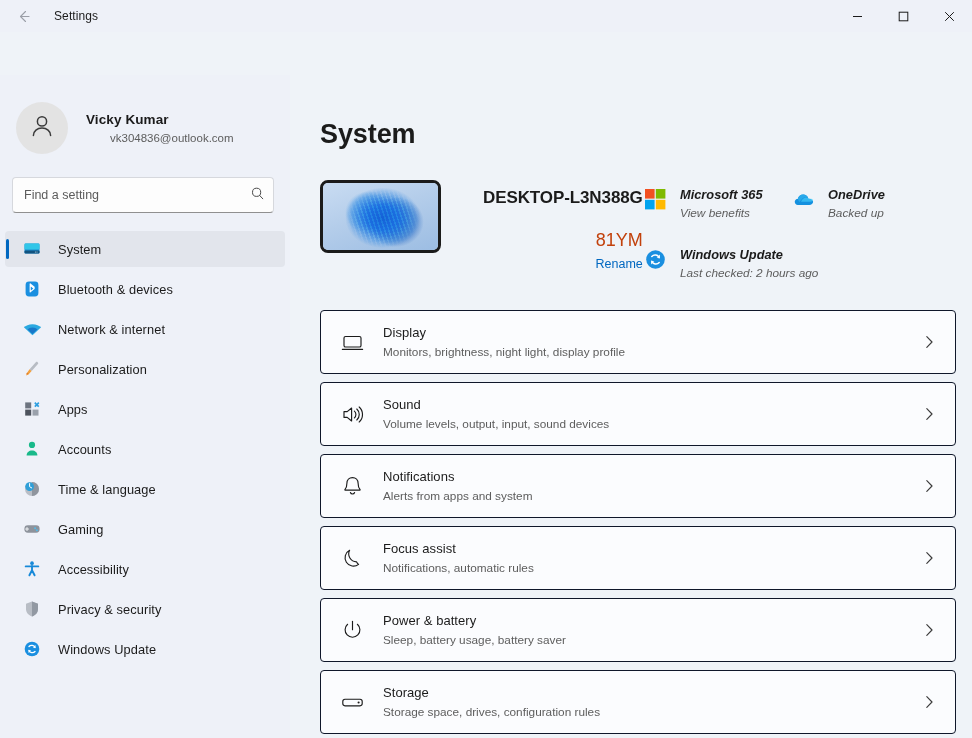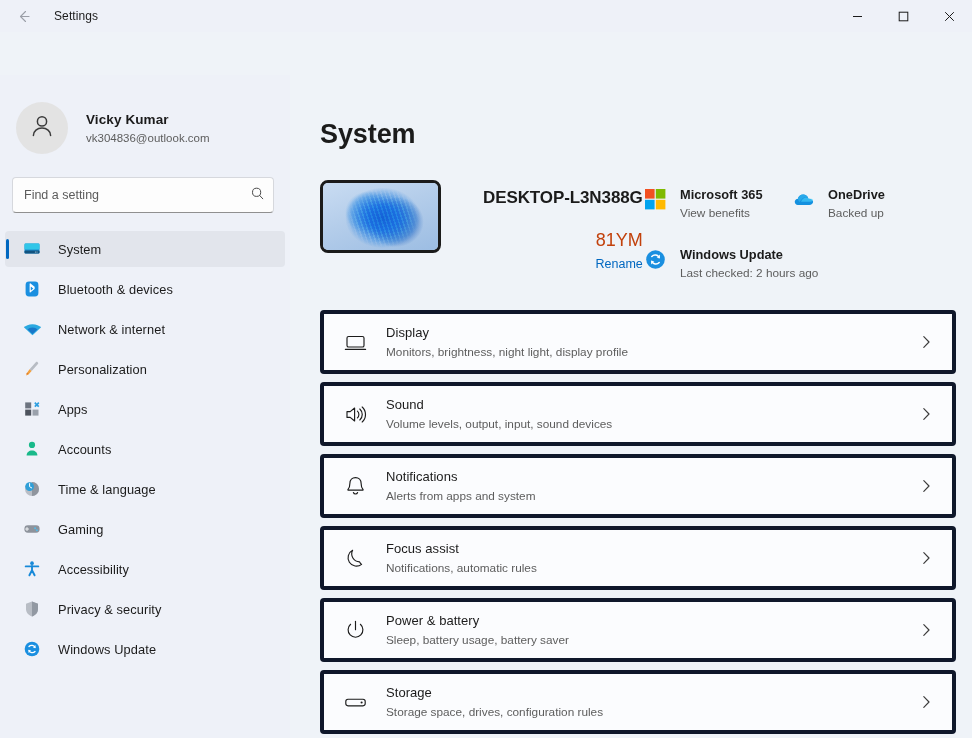--- a/index.html
+++ b/index.html
@@ -56,20 +56,21 @@
     display: flex; align-items: center; justify-content: center;
   }
   .account-text { margin-left: 18px; overflow: hidden; }
   .account-name {
     font-size: 13.5px; font-weight: bold; color: #1b1b1b;
     line-height: 18px; letter-spacing: .1px;
   }
   .account-mail {
     font-size: 11.5px; color: #5d5d5d; line-height: 16px;
     margin-top: 1px;
+    margin-left: 24px;
   }
   .search-wrap { padding: 16px 16px 0 12px; }
   .search-box {
     height: 36px; background: #fdfdfd;
     border: 1px solid #d6d8dd;
     border-bottom-color: #909090;
     border-radius: 4px;
     display: flex; align-items: center;
     padding: 0 8px 0 11px;
   }
@@ -144,40 +145,40 @@
     font-size: 17px; font-weight: bold; color: #1b1b1b; letter-spacing: -.1px;
   }
   .dev-model { font-size: 18px; color: #c2410c; margin-top: 22px; }
   .dev-rename {
     font-size: 12.5px; color: #0067c0; margin-top: 6px;
     text-decoration: none; display: inline-block;
   }
 
   .cards { margin-left: auto; width: 312px; padding-top: 6px; }
   .cards-top { display: flex; }
-  .card { display: flex; align-items: flex-start; }
+  .card { display: flex; align-items: flex-start; font-style: italic; }
   .card.m365 { width: 148px; }
   .card-ico {
     width: 22px; height: 22px; flex: none; margin-top: 2px;
     display: flex; align-items: center; justify-content: center;
   }
   .card-ico svg { display: block; }
   .card-txt { margin-left: 14px; }
   .card-title {
     font-size: 12.8px; font-weight: bold; color: #1b1b1b; line-height: 17px;
   }
   .card-sub { font-size: 11.8px; color: #5d5d5d; margin-top: 3px; line-height: 15px; }
   .cards-bottom { display: flex; margin-top: 25px; }
 
   
   .list { margin-top: 29px; }
   .row {
     height: 64px; margin-bottom: 8px;
     background: #fbfcfe;
-    border: 4px solid #0f172a;
+    border: 1px solid #0f172a;
     border-radius: 4px;
     display: flex; align-items: center;
     padding: 0 18px 0 0;
   }
   .row-ico {
     width: 62px; flex: none;
     display: flex; align-items: center; justify-content: center;
     color: #1b1b1b;
   }
   .row-ico svg { display: block; }

